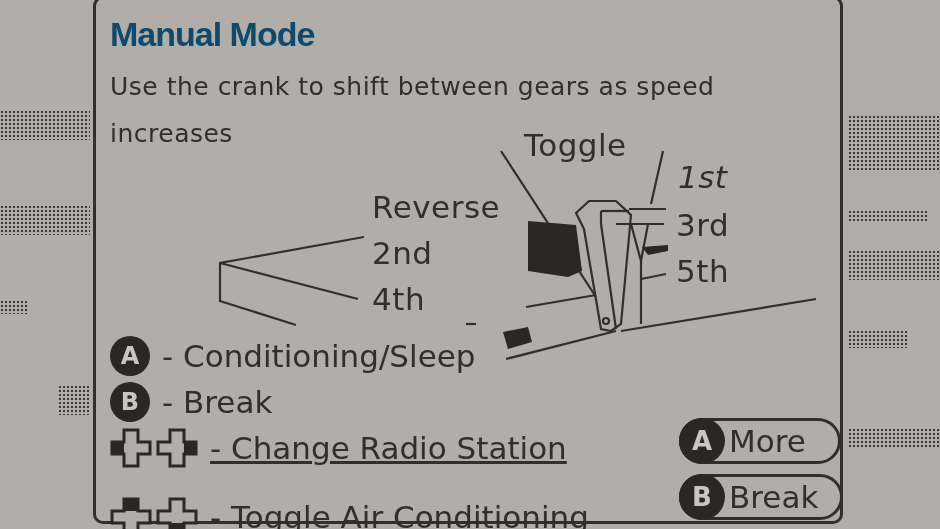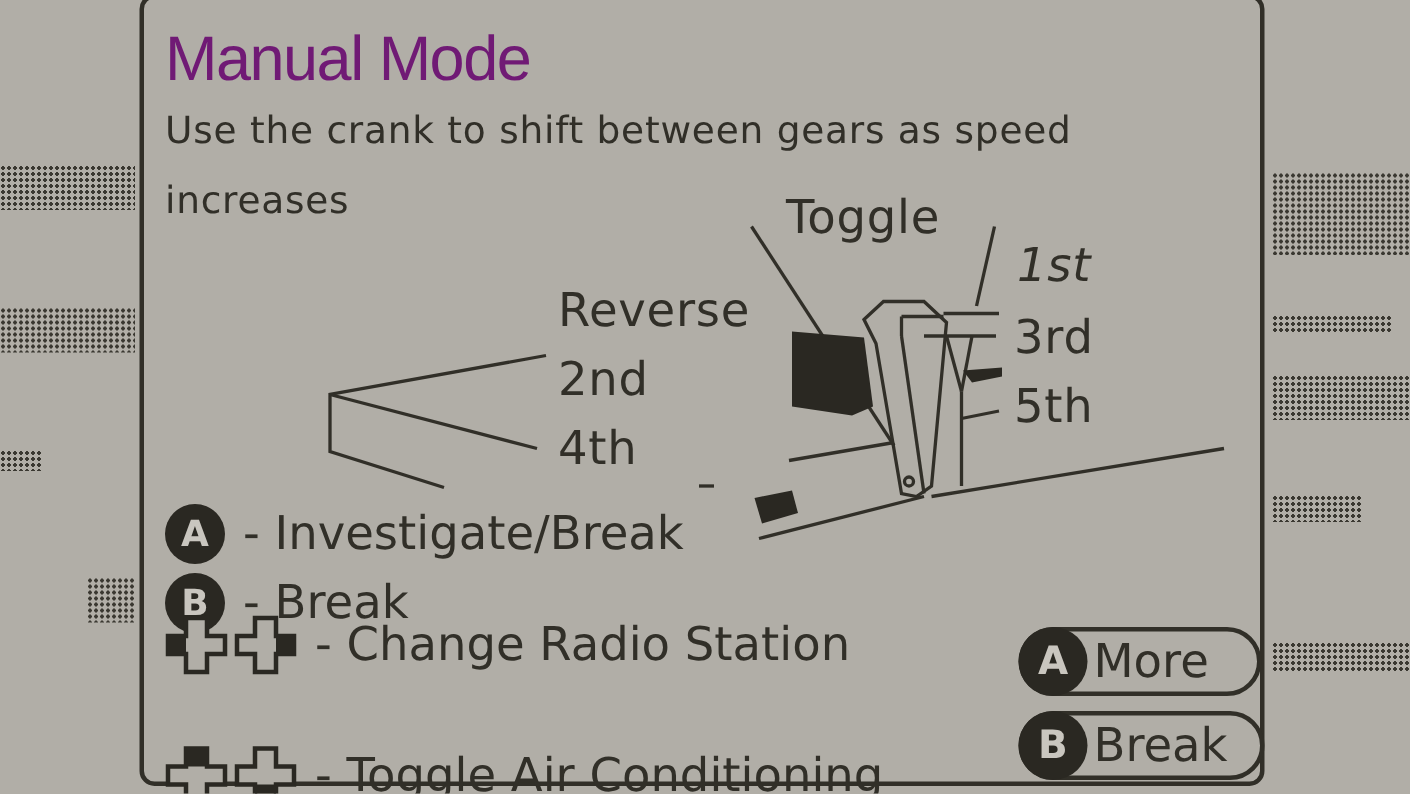--- a/index.html
+++ b/index.html
@@ -16,22 +16,22 @@
       background-size:4px 4px;
     }
     .panel {
       position:absolute; left:93px; top:-4px; width:750px; height:528px;
       background:#b1aea7;
       border:3px solid #312f28; border-radius:10px;
       box-sizing:border-box;
     }
     .title {
       position:absolute; left:14px; top:16px;
-      font-family:"Liberation Sans",sans-serif; font-weight:normal;
-      font-size:42px; letter-spacing:-1px; color:#701a75;
+      font-family:"Liberation Sans",sans-serif; font-weight:bold;
+      font-size:34px; letter-spacing:-1px; color:#0c4a6e;
     }
     .desc {
       position:absolute; left:14px; top:64px; width:730px;
       font-family:"DejaVu Sans",sans-serif; font-size:25px; line-height:47px;
       letter-spacing:0.5px; color:#312f28;
     }
     .diagram { position:absolute; left:0; top:0; width:750px; height:528px; }
     .lbl {
       position:absolute; font-family:"DejaVu Sans",sans-serif;
       font-size:31px; color:#312f28; letter-spacing:0.5px;
@@ -111,27 +111,27 @@
   <span class="lbl" style="left:428px;top:128px;">Toggle</span>
   <span class="lbl" style="left:582px;top:160px;font-style:italic;">1st</span>
   <span class="lbl" style="left:580px;top:208px;">3rd</span>
   <span class="lbl" style="left:580px;top:254px;">5th</span>
   <span class="lbl" style="left:276px;top:190px;">Reverse</span>
   <span class="lbl" style="left:276px;top:236px;">2nd</span>
   <span class="lbl" style="left:276px;top:282px;text-align:right;">4th</span>
 
   <div class="ctrl" style="top:337px;">
     <span class="btn-circle">A</span>
-    <span>- Investigate/Break</span>
+    <span>- Conditioning/Sleep</span>
   </div>
   <div class="ctrl" style="top:383px;">
     <span class="btn-circle">B</span>
     <span>- Break</span>
   </div>
-  <div class="ctrl" style="top:411px;">
+  <div class="ctrl" style="top:429px;text-decoration:underline;">
     <span class="dpad">
       <svg width="42" height="40" viewBox="0 0 42 40">
           <path d="M14,2h14v12h12v12H28v12H14V26H2V14h12Z" fill="#b1aea7" stroke="#2a2822" stroke-width="3"></path>
           <rect x="2" y="14" width="12" height="12" fill="#2a2822"></rect>
         </svg>
       <svg width="42" height="40" viewBox="0 0 42 40">
           <path d="M14,2h14v12h12v12H28v12H14V26H2V14h12Z" fill="#b1aea7" stroke="#2a2822" stroke-width="3"></path>
           <rect x="28" y="14" width="12" height="12" fill="#2a2822"></rect>
         </svg>
     </span>

